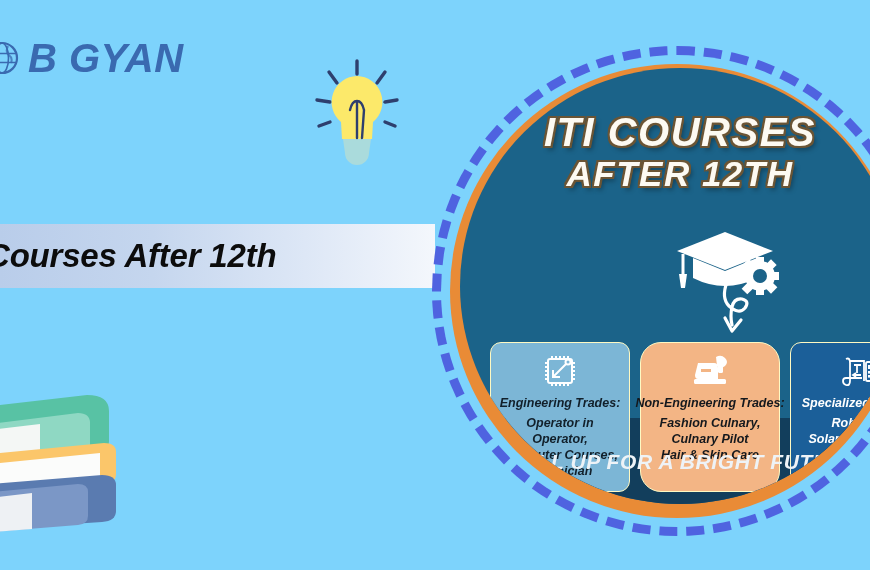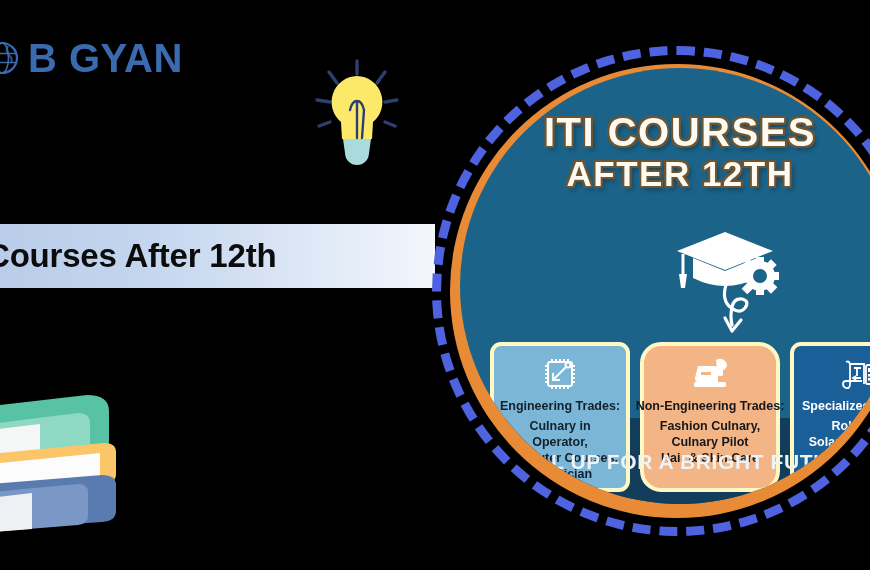--- a/index.html
+++ b/index.html
@@ -2,21 +2,21 @@
 <html><head>
 <meta charset="utf-8">
 <style>
   html,body{margin:0;padding:0;}
   body{
     width:870px;height:570px;overflow:hidden;
     background:#ffffff;
     font-family:"Liberation Sans", sans-serif;
     position:relative;
   }
-  .stage{position:absolute;inset:0;background:#000000;overflow:hidden;}
+  .stage{position:absolute;inset:0;background:#7dd3fc;overflow:hidden;font-style:italic;}
 
   
   .logo{
     position:absolute;left:-18px;top:38px;
     display:flex;align-items:center;gap:6px;
   }
   .logo-globe{width:40px;height:40px;display:block;}
   .logo-text{
     font-size:40px;font-weight:700;letter-spacing:.5px;
     color:#3a6ab0;line-height:1;font-family:"Liberation Sans", sans-serif;
@@ -87,21 +87,21 @@
 
   .grad-icon{position:absolute;left:207px;top:150px;width:120px;height:120px;}
 
   
   .cards{
     position:absolute;left:30px;top:274px;width:440px;height:150px;
     display:flex;gap:10px;
   }
   .card{
     flex:0 0 140px;width:140px;border-radius:11px;
-    border:4px solid #fef9c3;
+    border:1px solid #fef9c3;
     box-sizing:border-box;
     padding:8px 4px 6px;
     display:flex;flex-direction:column;align-items:center;
     text-align:center;
   }
   .card.engineering{background:#7cb6d6;}
   .card.nonengineering{background:#f3b585;border-radius:21px;}
   .card.specialized{background:#1b5f99;}
   .card-icon{width:44px;height:40px;margin-bottom:5px;}
   .card-heading{
@@ -218,21 +218,21 @@
                 <path d="M7 12 h3 M7 16 h3 M7 20 h3 M7 24 h3 M7 28 h3"></path>
                 <path d="M34 12 h3 M34 16 h3 M34 20 h3 M34 24 h3 M34 28 h3"></path>
                 <path d="M15 26 L28 13"></path>
                 <path d="M15 19 v7 h7"></path>
                 <circle cx="30" cy="11" r="2.5"></circle>
               </g>
             </svg>
           </span>
           <div class="card-heading">Engineering Trades:</div>
           <div class="card-body">
-            <div>Culnary in</div>
+            <div>Operator in</div>
             <div>Operator,</div>
             <div>Computer Courses,</div>
             <div>Technician</div>
           </div>
         </div>
 
         <div class="card nonengineering">
           <span class="card-icon">
             <svg viewBox="0 0 44 40" width="44" height="40">
               <g fill="#ffffff">

